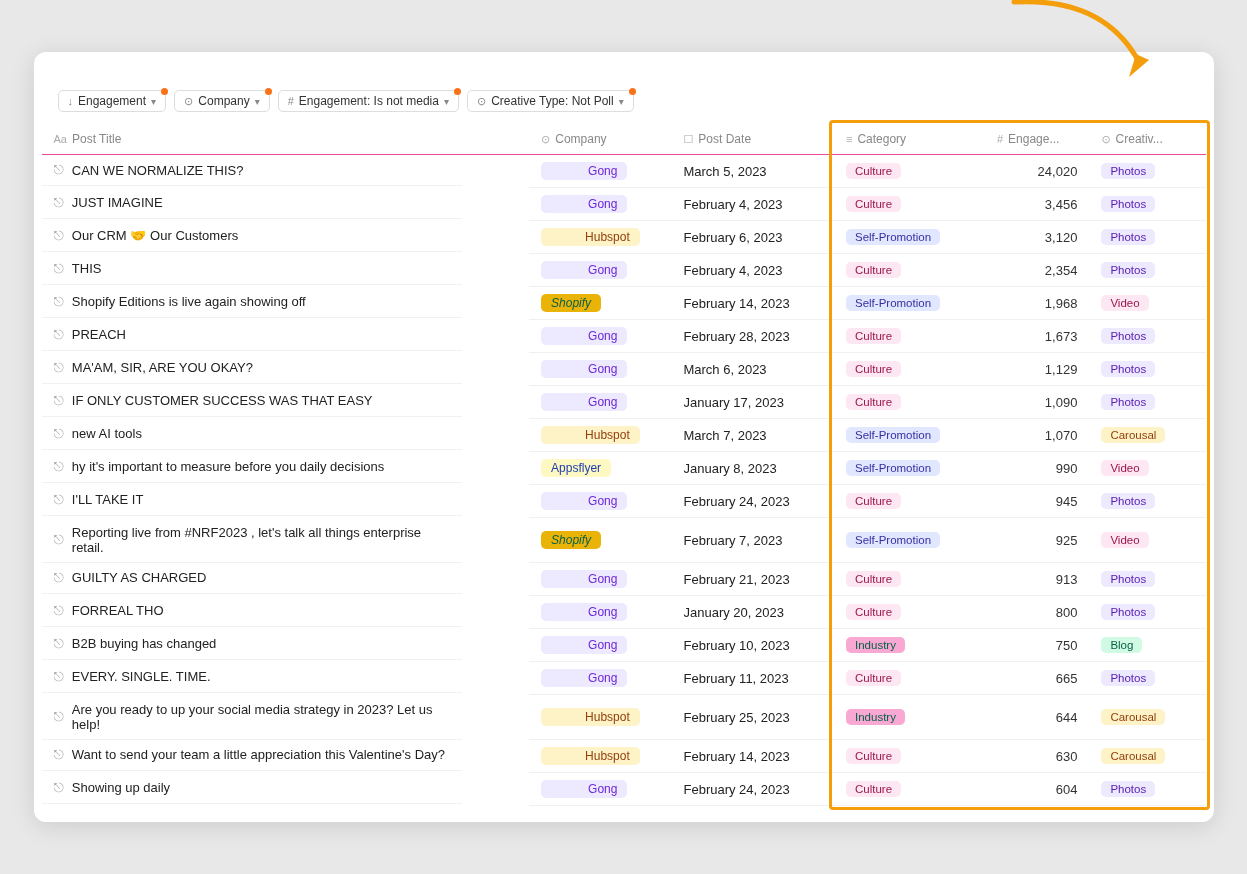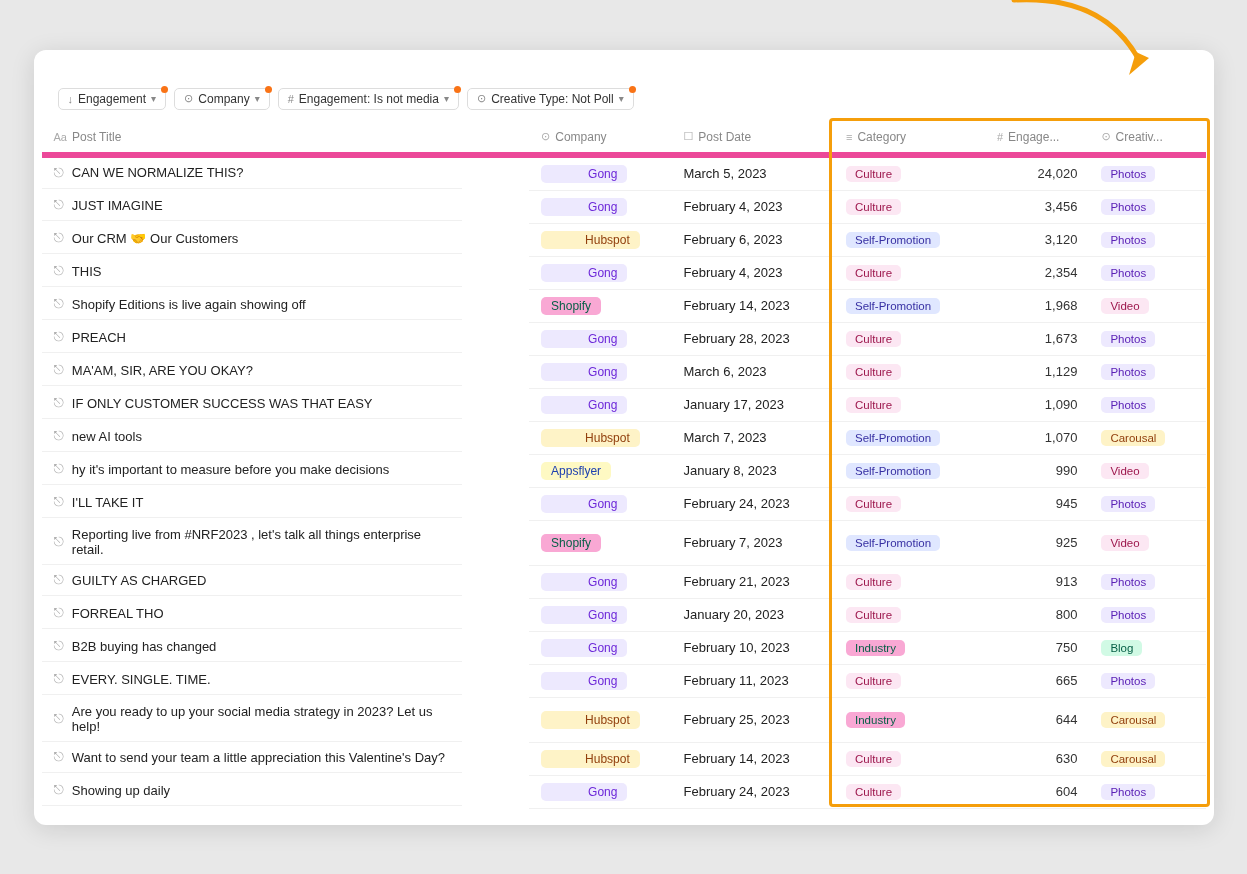--- a/index.html
+++ b/index.html
@@ -81,21 +81,21 @@
     .table-wrap {
       overflow-x: auto;
       padding: 0 8px;
     }
     table {
       width: 100%;
       border-collapse: collapse;
       min-width: 900px;
     }
     thead tr {
-      border-bottom: 6px solid #ec4899;
+      border-bottom: 1px solid #ec4899;
     }
     th {
       text-align: left;
       padding: 8px 12px;
       font-size: 12px;
       font-weight: 500;
       color: #888;
       white-space: nowrap;
     }
     th .th-inner {
@@ -126,21 +126,21 @@
     
     .badge {
       display: inline-block;
       padding: 2px 10px;
       border-radius: 5px;
       font-size: 12px;
       font-weight: 500;
     }
     .badge-gong { background: #ede9fe; color: #6d28d9; padding-left: 47px; }
     .badge-hubspot { background: #fef3c7; color: #92400e; padding-left: 44px; }
-    .badge-shopify { background: #f9a8d4; color: #065f46; }
+    .badge-shopify { background: #eab308; color: #065f46; font-style: italic; }
     .badge-appsflyer { background: #fef9c3; color: #1e40af; }
 
     
     .cat-badge {
       display: inline-block;
       padding: 2px 9px;
       border-radius: 5px;
       font-size: 11.5px;
       font-weight: 500;
     }
@@ -427,21 +427,21 @@
       <span class="cat-badge cat-self-promo">Self-Promotion</span>
     </td>
     <td class="col-engagement eng-num">1,070</td>
     <td class="col-creative">
       <span class="cre-badge cre-carousal">Carousal</span>
     </td>
   </tr>
               <tr>
     <td class="col-title">
       <span class="doc-icon">⎋</span>
-      <span>hy it's important to measure before you make decisions</span>
+      <span>hy it's important to measure before you daily decisions</span>
     </td>
     <td class="col-company">
       <span class="badge badge-appsflyer">Appsflyer</span>
     </td>
     <td class="col-date">January 8, 2023</td>
     <td class="col-category">
       <span class="cat-badge cat-self-promo">Self-Promotion</span>
     </td>
     <td class="col-engagement eng-num">990</td>
     <td class="col-creative">

